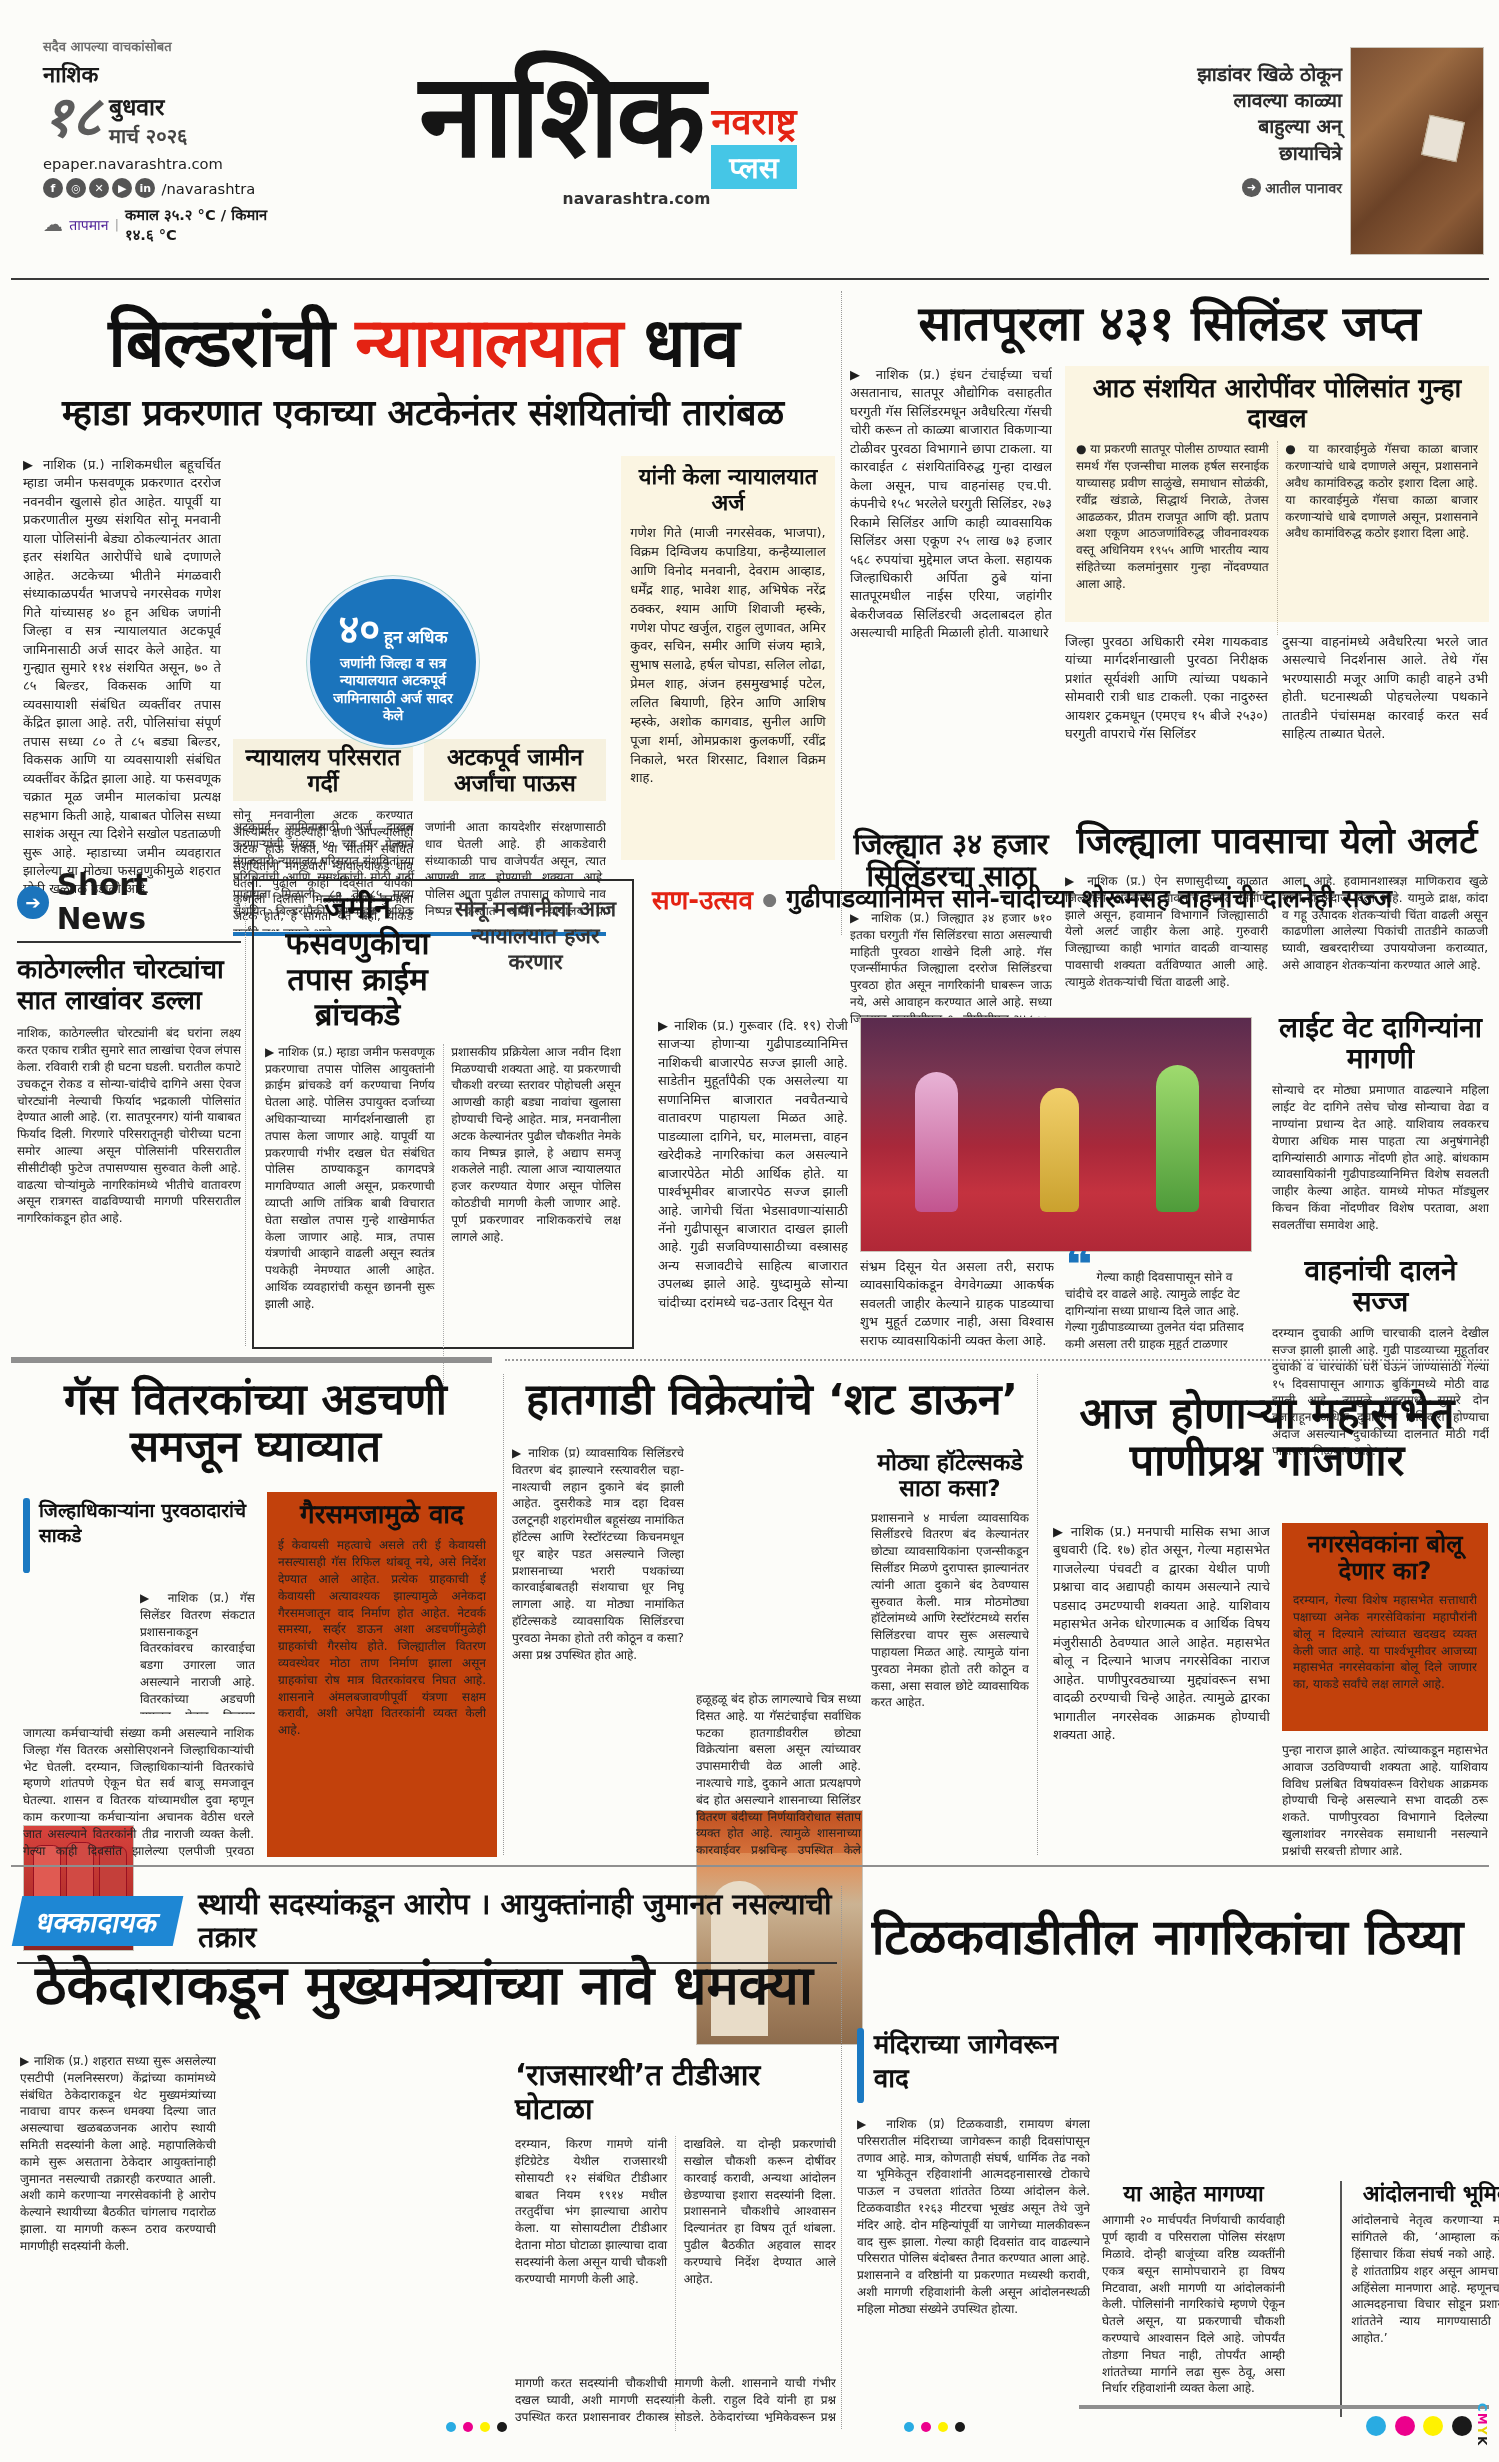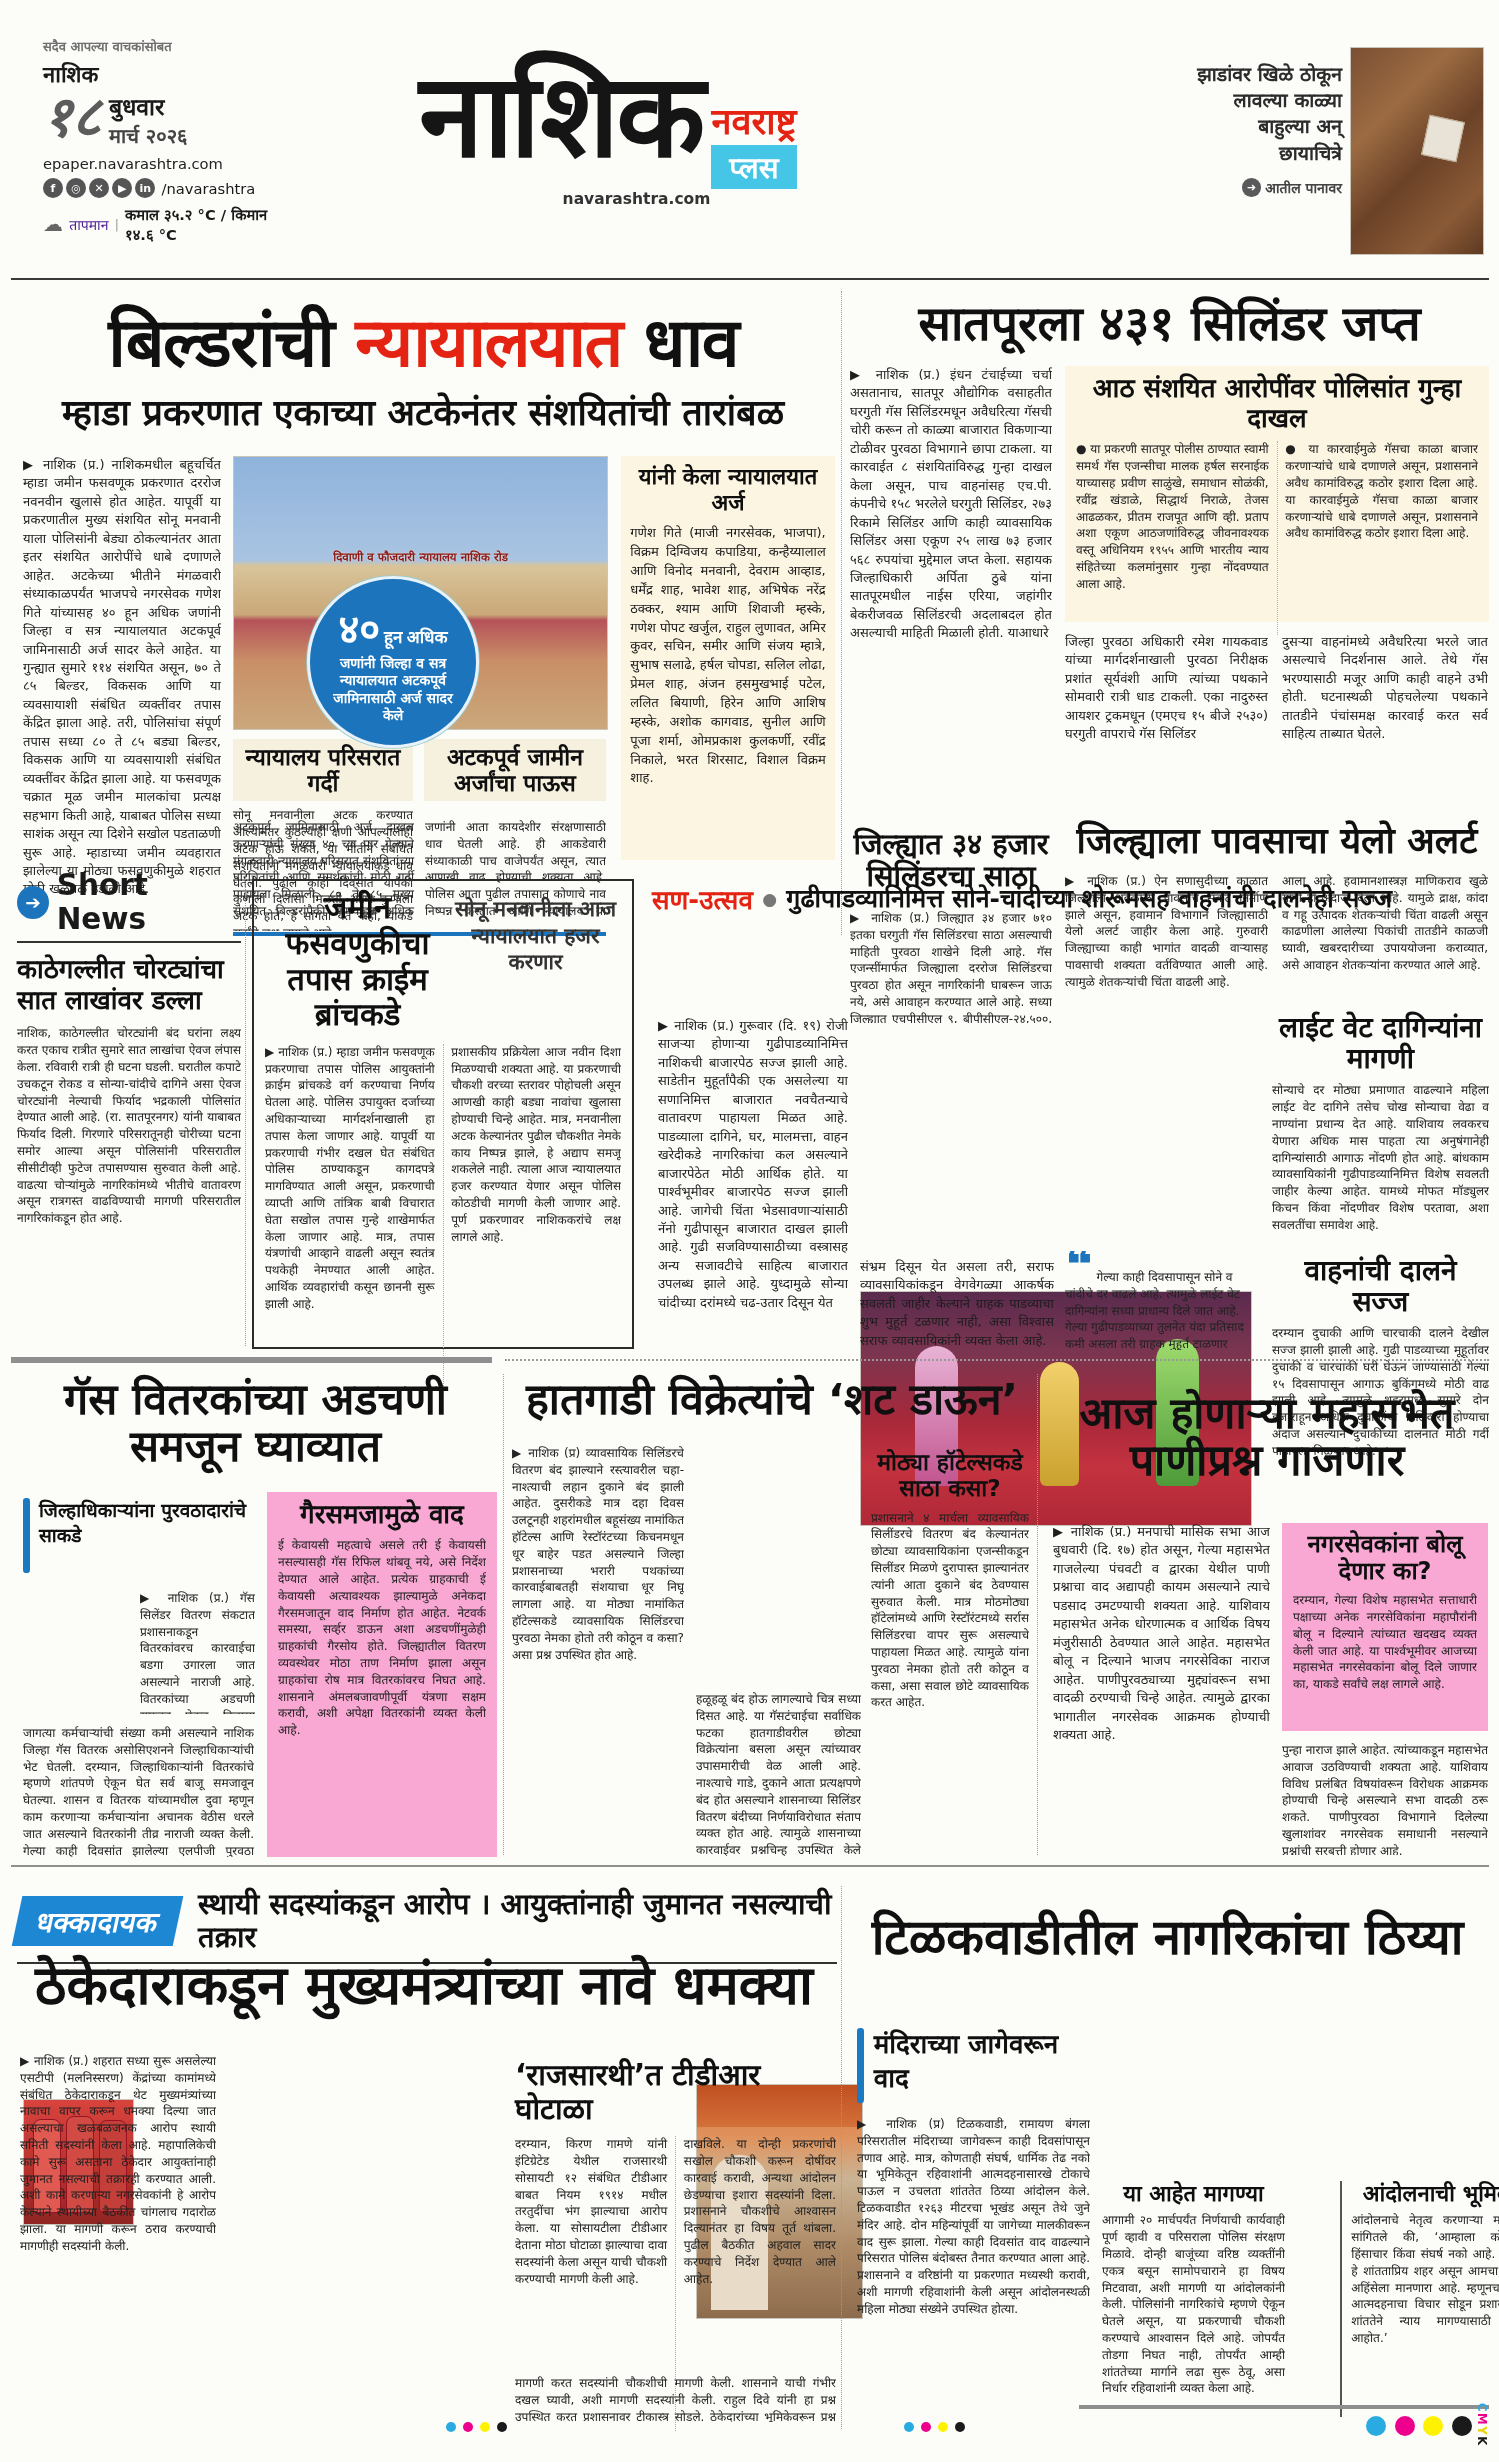--- a/index.html
+++ b/index.html
@@ -6,21 +6,21 @@
   .page{position:relative;width:1500px;height:2462px;background:#fcfcf9;
         font-family:"DejaVu Sans","Liberation Sans",sans-serif;color:#1a1a1a;overflow:hidden;margin:0 auto;}
   .abs{position:absolute;}
   .bodytxt{font-size:13px;line-height:1.42;text-align:justify;color:#1d1d1d;}
   .smalltxt{font-size:12px;line-height:1.4;text-align:justify;color:#222;}
   .hl{font-weight:700;line-height:1.1;text-align:center;color:#101010;}
   .subhl{font-weight:700;line-height:1.15;color:#101010;}
   .rule{background:#3a3a3a;}
   .dotv{border-left:1.6px dotted #9a9a9a;}
   .cream{background:#fbf5e2;}
-  .graybox{background:#f9a8d4;}
+  .graybox{background:#c2410c;}
   .photo{position:relative;overflow:hidden;border:0.8px solid #caC5bb;}
   .cap{position:absolute;left:0;right:0;text-align:center;color:#fff;font-weight:700;}
   .bluebar{display:inline-block;width:7.8px;background:#1b79c2;}
   .circlebadge{position:absolute;border-radius:50%;background:#1b74bc;color:#fff;text-align:center;
                border:3.9px solid #e9f2fa;box-shadow:0 0 0 0.8px #9cc;z-index:5;display:flex;flex-direction:column;
                align-items:center;justify-content:center;padding:11px;box-sizing:border-box;}
   .kicker-red{color:#e42313;font-weight:700;}
   .names{font-size:13px;line-height:1.45;text-align:justify;}
   .boxhead{font-weight:700;text-align:center;line-height:1.15;color:#0f0f0f;}
   .dot{border-radius:50%;display:inline-block;}
@@ -89,23 +89,20 @@
 
   <div class="abs" style="left:11px;top:306px;width:824px;">
     <div class="hl" style="font-size:68px;letter-spacing:-1.6px;">
       <span>बिल्डरांची </span><span style="color:#e42313;">न्यायालयात</span><span> धाव</span>
     </div>
     <div class="hl" style="font-size:36px;margin-top:12.4px;">म्हाडा प्रकरणात एकाच्या अटकेनंतर संशयितांची तारांबळ</div>
   </div>
 
   <div class="abs bodytxt" style="left:23px;top:456px;width:198px;height:475px;overflow:hidden;">▶ नाशिक (प्र.) नाशिकमधील बहूचर्चित म्हाडा जमीन फसवणूक प्रकरणात दररोज नवनवीन खुलासे होत आहेत. यापूर्वी या प्रकरणातील मुख्य संशयित सोनू मनवानी याला पोलिसांनी बेड्या ठोकल्यानंतर आता इतर संशयित आरोपींचे धाबे दणाणले आहेत. अटकेच्या भीतीने मंगळवारी संध्याकाळपर्यंत भाजपचे नगरसेवक गणेश गिते यांच्यासह ४० हून अधिक जणांनी जिल्हा व सत्र न्यायालयात अटकपूर्व जामिनासाठी अर्ज सादर केले आहेत. या गुन्ह्यात सुमारे ११४ संशयित असून, ७० ते ८५ बिल्डर, विकसक आणि या व्यवसायाशी संबंधित व्यक्तींवर तपास केंद्रित झाला आहे. तरी, पोलिसांचा संपूर्ण तपास सध्या ८० ते ८५ बड्या बिल्डर, विकसक आणि या व्यवसायाशी संबंधित व्यक्तींवर केंद्रित झाला आहे. या फसवणूक चक्रात मूळ जमीन मालकांचा प्रत्यक्ष सहभाग किती आहे, याबाबत पोलिस सध्या साशंक असून त्या दिशेने सखोल पडताळणी सुरू आहे. म्हाडाच्या जमीन व्यवहारात झालेल्या या मोठ्या फसवणुकीमुळे शहरात मोठी खळबळ उडाली आहे.</div>
 
-  <div class="abs photo" style="left:233px;top:456px;width:373px;height:272px;background:linear-gradient(180deg,#8fb3dc 0%,#a9c4e2 38%,#d9c49a 40%,#c9a878 58%,#b5525a 60%,#c98f66 75%,#caa87c 100%);">
-    <span class="cap" style="top:92px;color:#8b1a1a;font-size:11.6px;text-shadow:0 0 1.6px #f7e9d2;">दिवाणी व फौजदारी न्यायालय नाशिक रोड</span>
-  </div>
 
   <div class="circlebadge" style="left:307px;top:576px;width:172px;height:172px;">
     <div>
       <span style="font-size:40px;font-weight:800;">४०</span>
       <span style="font-size:17px;font-weight:800;font-family:Liberation Serif, serif;">हून अधिक</span>
     </div>
     <div style="font-size:14px;font-weight:700;line-height:1.25;">जणांनी जिल्हा व सत्र न्यायालयात अटकपूर्व जामिनासाठी अर्ज सादर केले</div>
   </div>
 
   <div class="abs" style="left:233px;top:739px;width:180px;">

